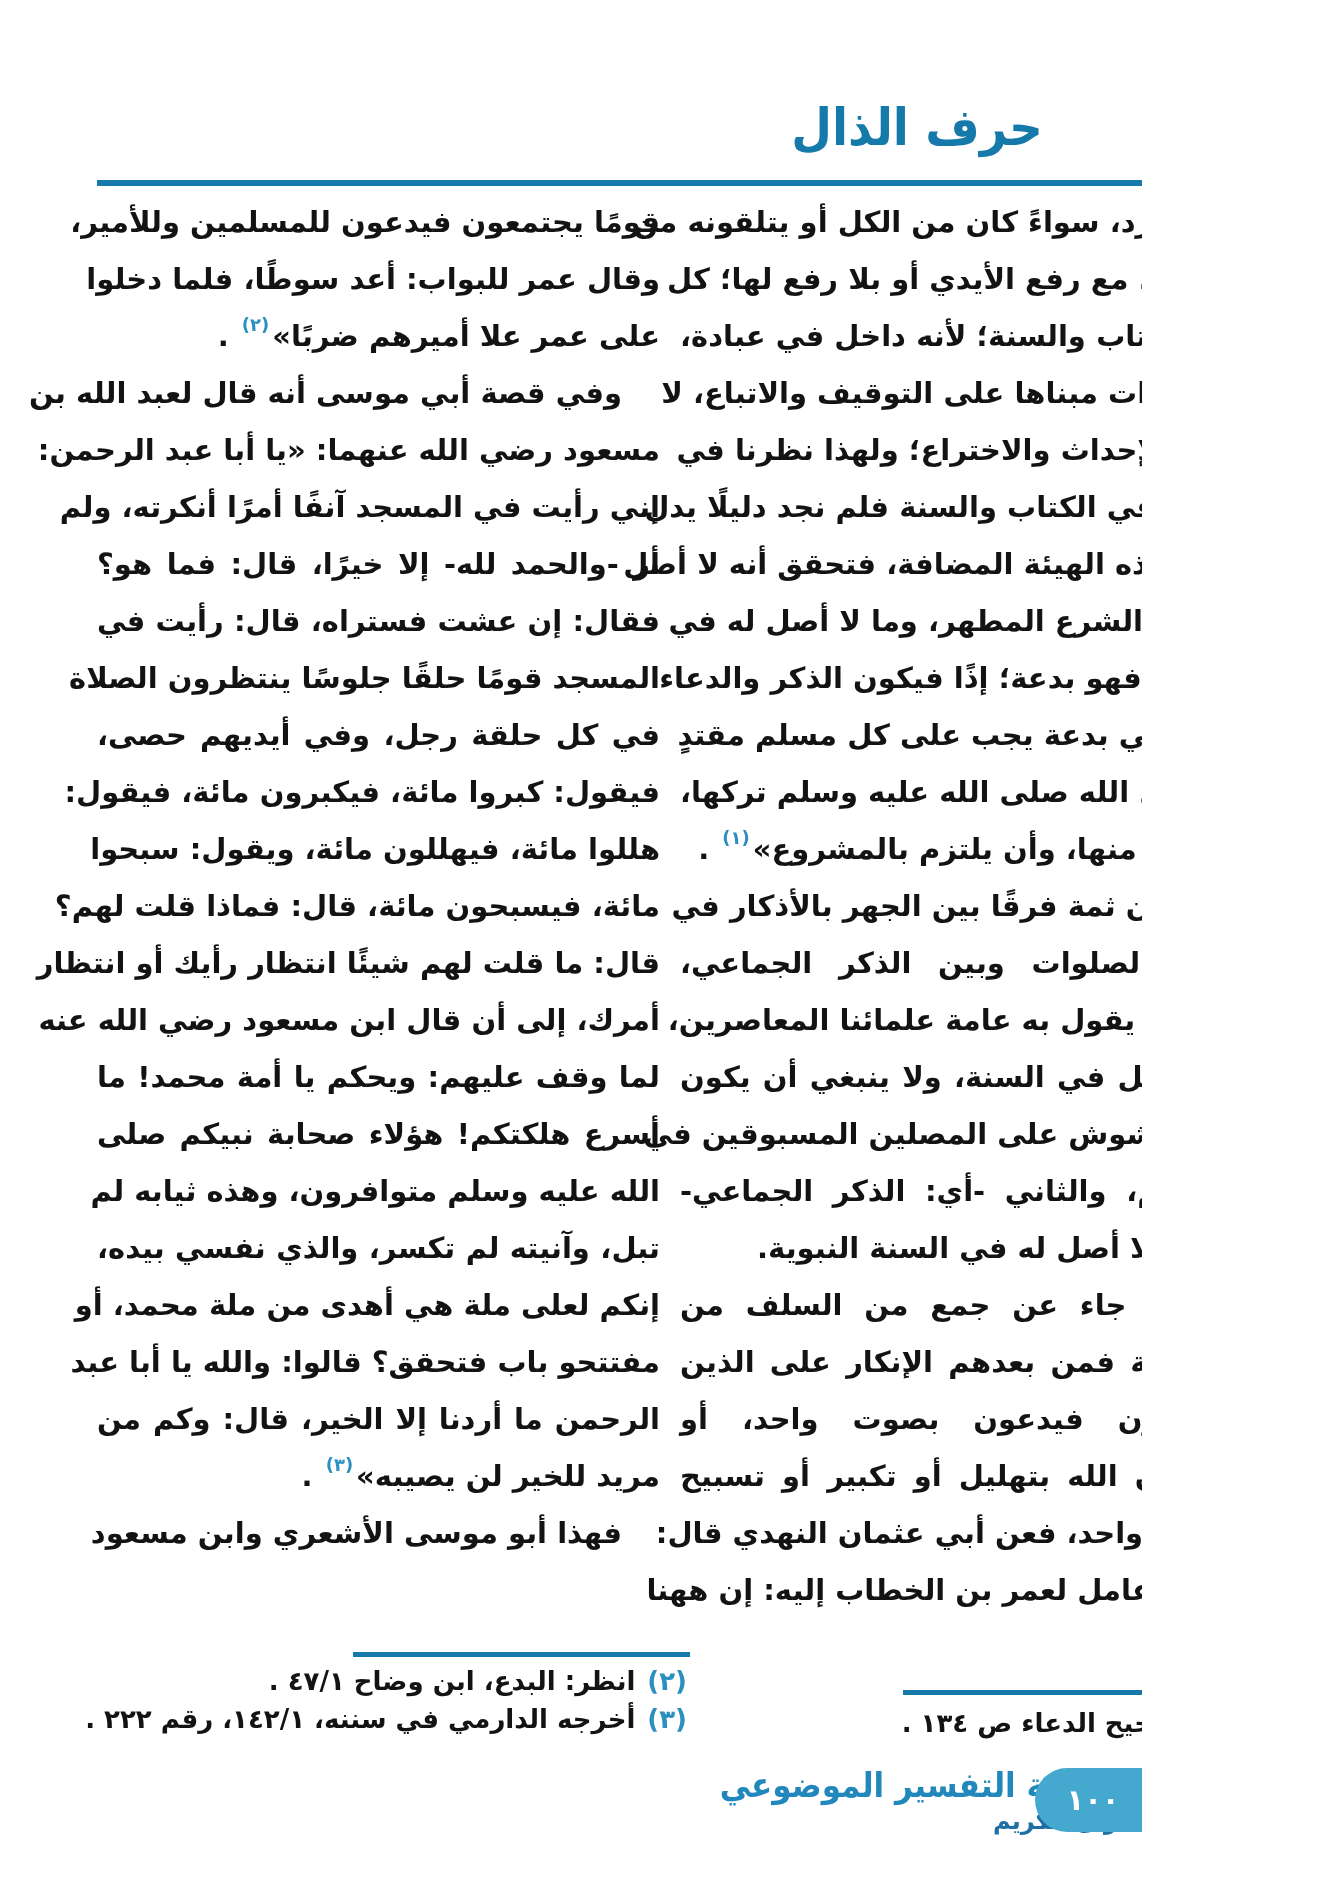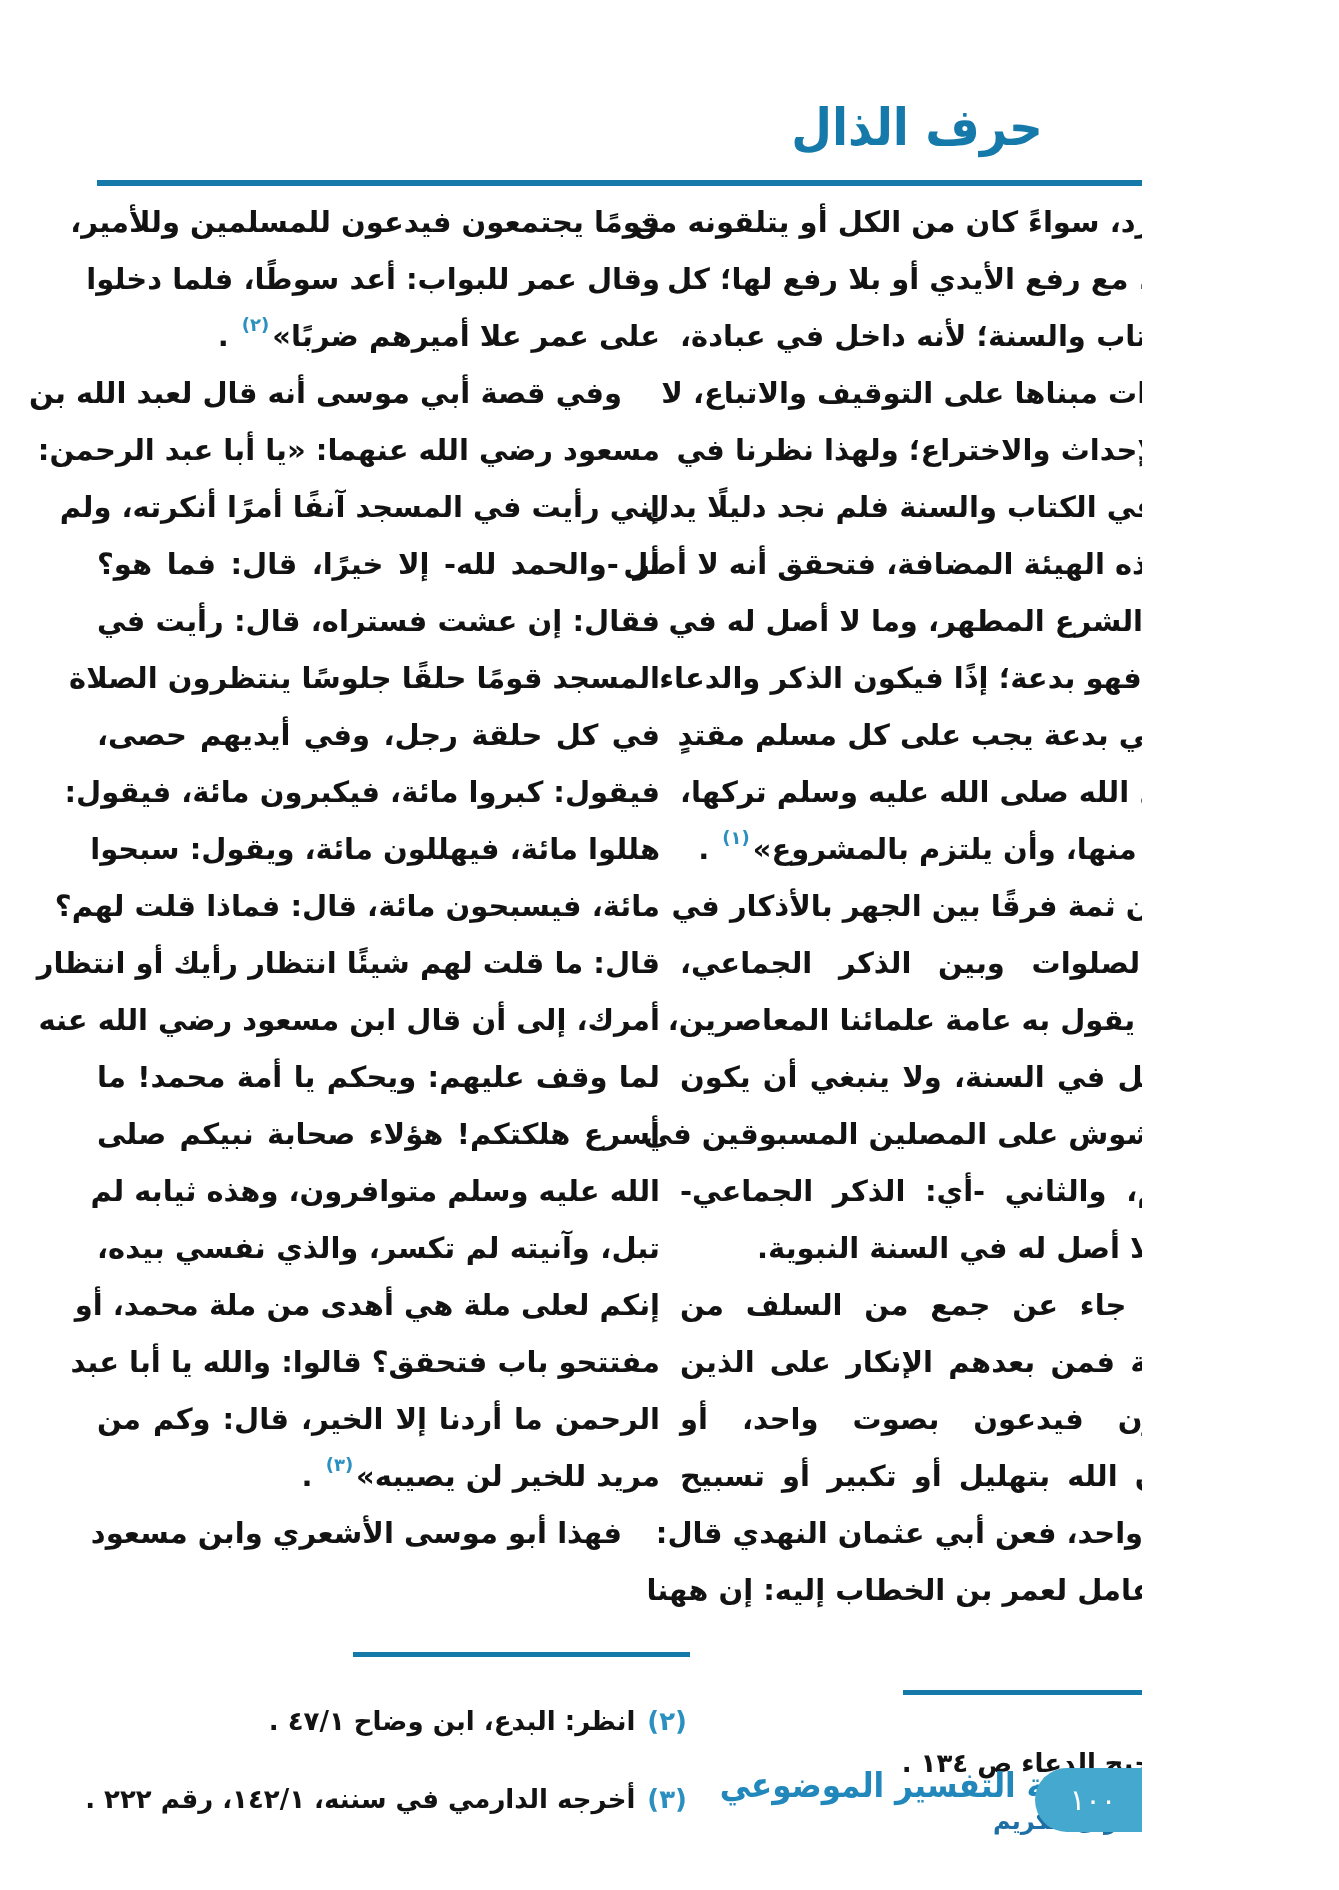--- a/index.html
+++ b/index.html
@@ -45,41 +45,41 @@
   }
   .fn-sep{position:absolute;height:5px;background:var(--accent);}
   .sep-right{left:903px;width:337px;top:1690px;}
   .sep-left{left:353px;width:337px;top:1652px;}
   .footnotes{
     position:absolute;direction:rtl;color:var(--ink);
     font-size:26px;font-weight:700;
   }
   .fns-right{left:680px;width:560px;top:1704px;}
   .fns-left{left:97px;width:590px;top:1662px;}
-  .fn-line{line-height:38px;text-align:right;white-space:nowrap;margin-top:40px;}
+  .fn-line{line-height:38px;text-align:right;white-space:nowrap;}
   .fn-marker{color:var(--marker);margin-left:12px;}
   .logo{
     position:absolute;left:775px;top:1766px;width:380px;
     text-align:right;direction:rtl;
   }
   .logo-main{
     font-size:31px;font-weight:bold;color:var(--logo);
     line-height:1.25;transform:scaleY(1.1);white-space:nowrap;
   }
   .logo-sub{
     font-size:24px;font-weight:bold;color:var(--logo-sub);
     margin-top:2px;
   }
   .page-badge{
     position:absolute;right:0;top:1768px;width:107px;height:64px;
     background:var(--badge);border-radius:34px 0 0 34px;
     display:flex;align-items:center;justify-content:center;
   }
   .page-badge span{
-    color:#ffffff;font-size:29px;font-weight:normal;
+    color:#ffffff;font-size:29px;font-weight:bold;
     letter-spacing:9px;margin-right:-9px;direction:ltr;
   }
 </style>
 </head>
 <body>
 
 <div class="page">
 
   <div class="chapter-title">حرف الذال</div>
 

